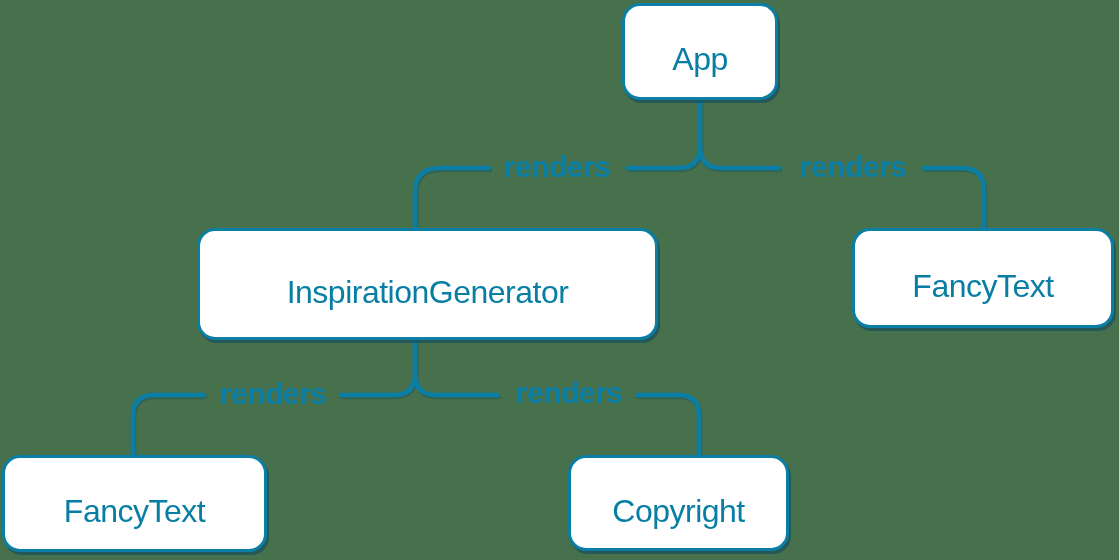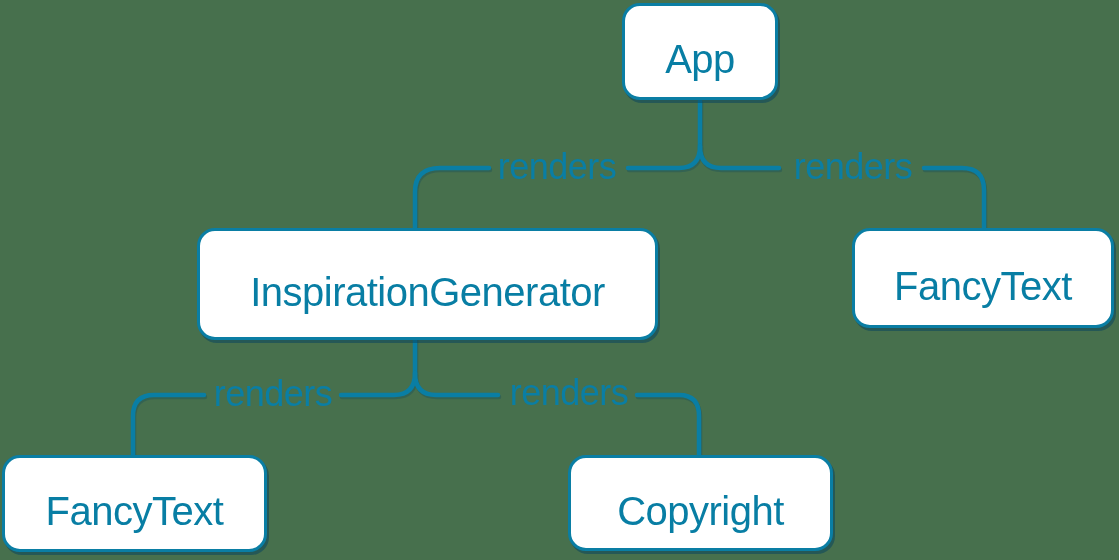--- a/index.html
+++ b/index.html
@@ -34,32 +34,32 @@
     background: #ffffff;
     border: 3.5px solid #0a7ea4;
     border-radius: 18px;
     box-shadow: 2px 3px 0 rgba(10, 70, 95, 0.55);
     display: flex;
     align-items: center;
     justify-content: center;
   }
   .node-label {
     color: #087ea4;
-    font-size: 40px;
+    font-size: 32px;
     font-weight: 500;
     letter-spacing: -0.5px;
     white-space: nowrap;
     margin-top: 16px;
   }
   .edge-label {
     position: absolute;
     transform: translate(-50%, -50%);
     color: #0a7ea4;
-    font-size: 36px;
-    font-weight: 400;
+    font-size: 30px;
+    font-weight: 700;
     letter-spacing: -0.5px;
     white-space: nowrap;
   }
 </style>
 </head>
 <body>
 
 <div class="stage">
 
   <svg class="edges-svg" viewBox="0 0 1119 560" xmlns="http://www.w3.org/2000/svg">
@@ -90,21 +90,21 @@
   </div>
 
   <div class="node" style="left:852px; top:228px; width:262px; height:100px;">
     <span class="node-label">FancyText</span>
   </div>
 
   <div class="node" style="left:2px; top:455px; width:265px; height:97px;">
     <span class="node-label">FancyText</span>
   </div>
 
-  <div class="node" style="left:568px; top:455px; width:265px; height:96px;">
+  <div class="node" style="left:568px; top:455px; width:221px; height:96px;">
     <span class="node-label">Copyright</span>
   </div>
 
   <span class="edge-label" style="left:557px; top:167px;">renders</span>
 
   <span class="edge-label" style="left:853px; top:167px;">renders</span>
 
   <span class="edge-label" style="left:273px; top:394px;">renders</span>
 
   <span class="edge-label" style="left:569px; top:393px;">renders</span>

